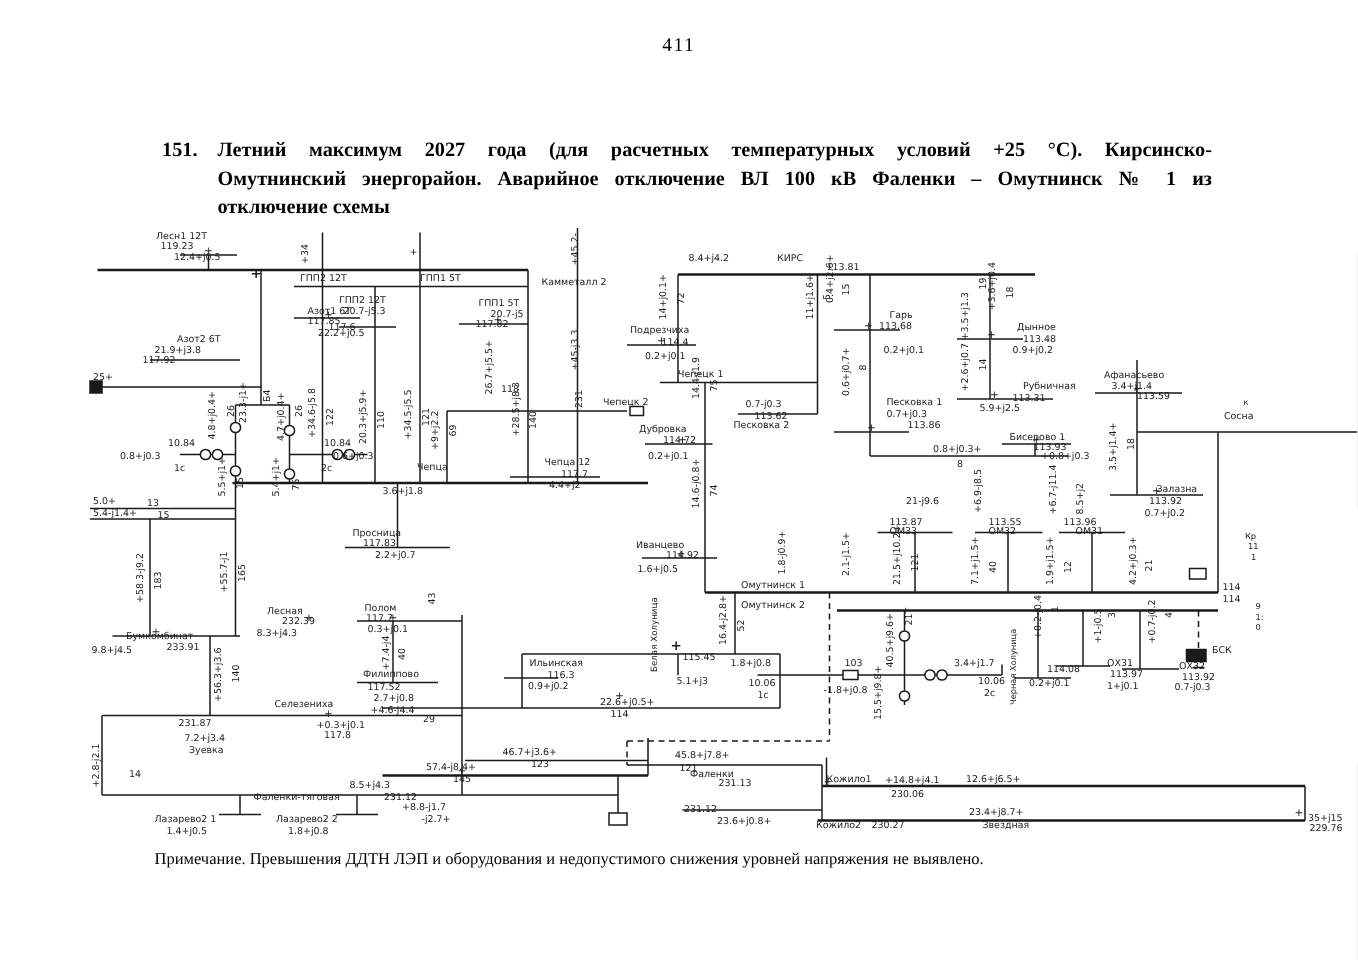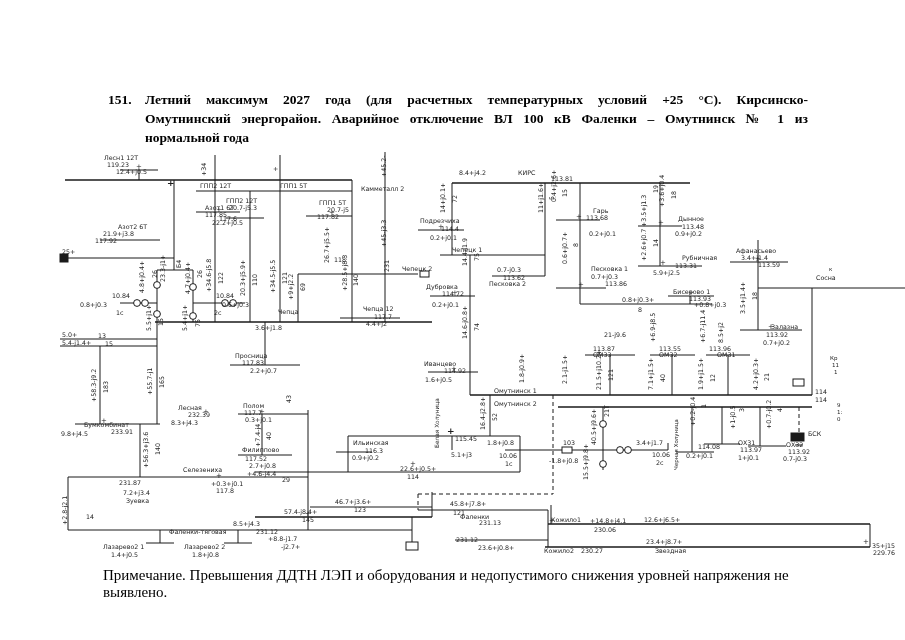--- a/index.html
+++ b/index.html
@@ -5,38 +5,39 @@
   html,body{margin:0;padding:0;background:#e8e8e8;}
   .page{position:relative;width:905px;height:640px;background:#ffffff;overflow:hidden;
         font-family:"Liberation Serif",serif;color:#000;}
   .pageno{position:absolute;top:22px;left:0;width:905px;text-align:center;
           font-size:13px;letter-spacing:1px;}
   .title{position:absolute;left:108px;top:90px;width:700px;display:flex;
          font-weight:bold;font-size:13.5px;line-height:1.42;}
   .title .num{width:37px;flex:none;}
   .title .tl{width:663px;}
   .title .tl div.j{text-align:justify;text-align-last:justify;}
-  .note{position:absolute;left:103px;top:567px;width:720px;font-size:15px;}
+  .note{position:absolute;left:103px;top:567px;width:720px;font-size:11px;}
   #diagram{position:absolute;left:0;top:0;width:905px;height:640px;}
   #wires{position:absolute;left:0;top:0;}
   .dlbl{position:absolute;white-space:nowrap;font-family:"DejaVu Sans",sans-serif;
         font-size:6.3px;line-height:1.05;color:#1c1c1c;transform-origin:0 0;}
   .dlbl.rot{transform:rotate(-90deg);}
 </style>
 </head>
 <body>
 
 <div class="page">
+  <div class="pageno">411</div>
 
   <div class="title">
     <span class="num">151.</span>
     <span class="tl">
       <div class="j">Летний максимум 2027 года (для расчетных температурных условий +25 °C). Кирсинско-</div>
       <div class="j">Омутнинский энергорайон. Аварийное отключение ВЛ 100 кВ Фаленки – Омутнинск № 1 из</div>
-      <div>нормальной года</div>
+      <div>отключение схемы</div>
     </span>
   </div>
 
   <div id="diagram">
     <svg id="wires" width="905" height="640">
         <line x1="65" y1="180" x2="352" y2="180" stroke="#1a1a1a" stroke-width="1.6"></line>
         <line x1="196" y1="191" x2="352" y2="191" stroke="#1a1a1a" stroke-width="1"></line>
         <line x1="120" y1="170" x2="158" y2="170" stroke="#1a1a1a" stroke-width="1"></line>
         <line x1="139" y1="170" x2="139" y2="180" stroke="#1a1a1a" stroke-width="1"></line>
         <line x1="174" y1="180" x2="174" y2="270" stroke="#1a1a1a" stroke-width="1"></line>

